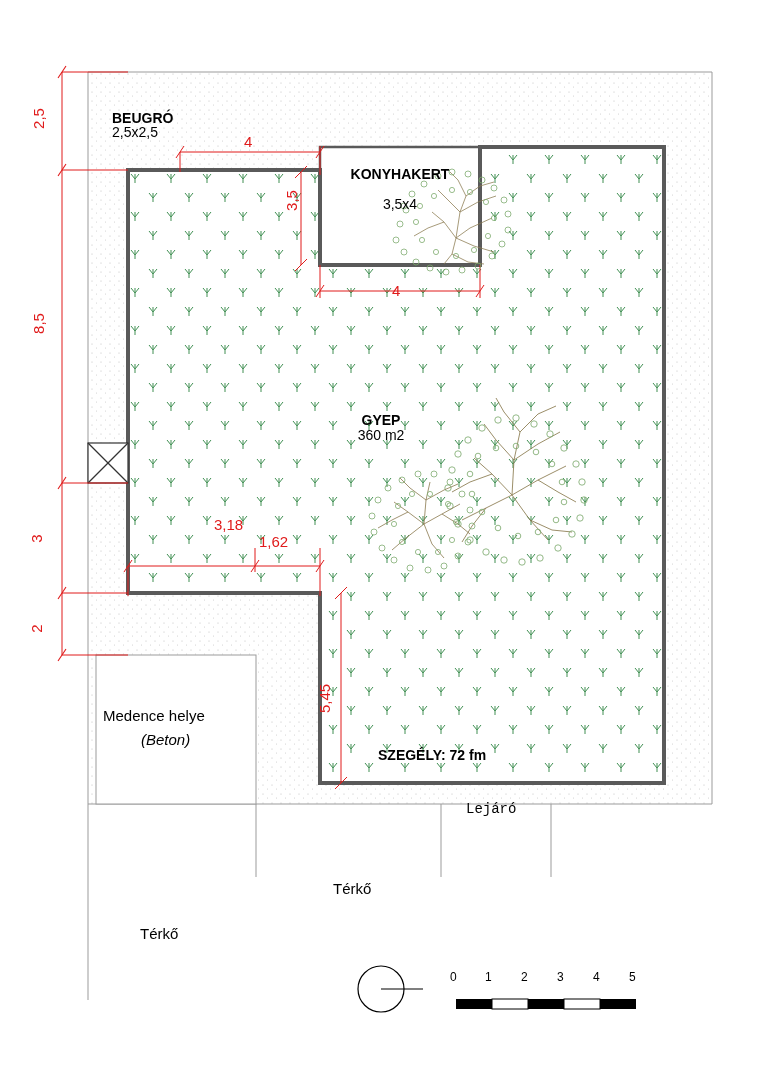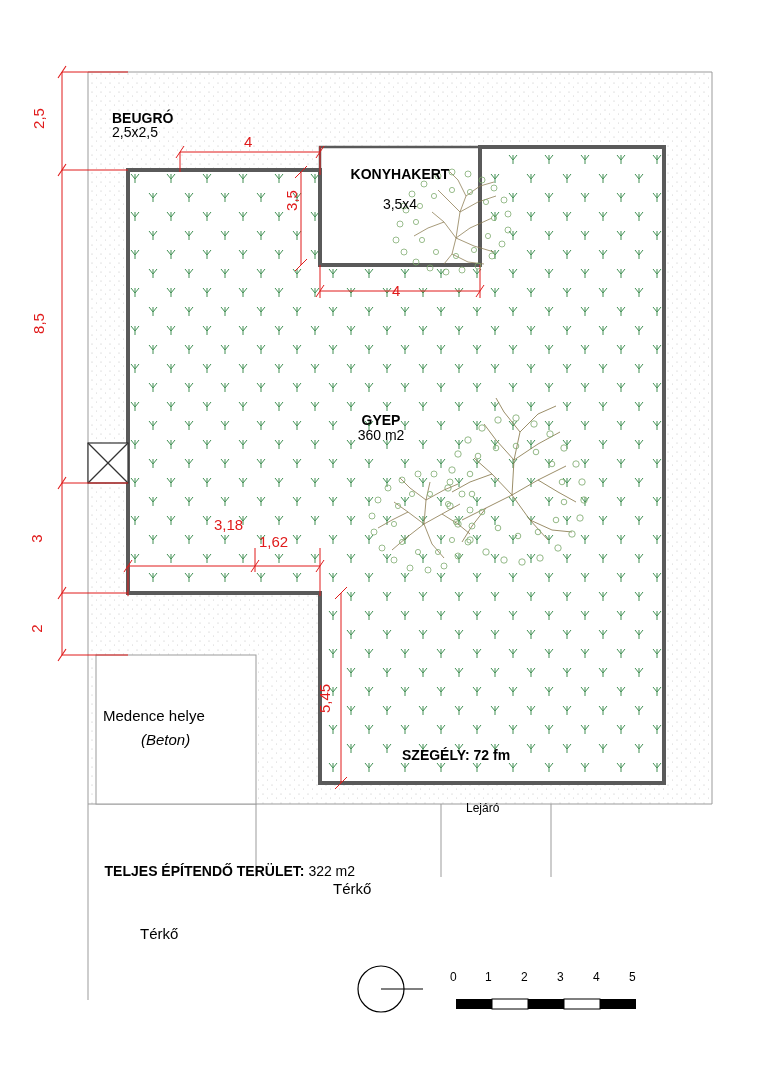--- a/index.html
+++ b/index.html
@@ -37,21 +37,21 @@
   .dim {
     position: absolute;
     color: #e01b1b;
     font-size: 15px;
     white-space: pre;
   }
   .dim.vert {
     transform-origin: 50% 50%;
   }
   .big { font-size: 15px; }
-  .mid { font-size: 12px; }
+  .mid { font-size: 14px; font-family: Liberation Mono, monospace; }
   .ital { font-style: italic; }
   .scale-nums {
     position: absolute;
     font-size: 12px;
     letter-spacing: 0;
   }
 </style>
 </head>
 <body>
 
@@ -323,25 +323,22 @@
 
   <div class="lbl bold" style="left:112px; top:110px;">BEUGRÓ</div>
   <div class="lbl" style="left:112px; top:124px;">2,5x2,5</div>
 
   <div class="lbl bold center" style="left:348px; top:166px; width:104px;">KONYHAKERT</div>
   <div class="lbl center" style="left:348px; top:196px; width:104px;">3,5x4</div>
 
   <div class="lbl bold center" style="left:336px; top:412px; width:90px;">GYEP</div>
   <div class="lbl center" style="left:336px; top:427px; width:90px;">360 m2</div>
 
-  <div class="lbl bold" style="left:378px; top:747px;margin-left:24px;">SZEGÉLY: 72 fm</div>
-
-  <div class="lbl bold" style="left:89px; top:845px;">
-    <span>TELJES ÉPÍTENDŐ TERÜLET:</span><span style="font-weight:normal;"> </span><span style="font-weight:normal;">322 m2</span>
-  </div>
+  <div class="lbl bold" style="left:378px; top:747px;">SZEGÉLY: 72 fm</div>
+
 
   <div class="lbl big" style="left:103px; top:707px;">Medence helye</div>
   <div class="lbl big ital" style="left:141px; top:731px;">(Beton)</div>
 
   <div class="lbl mid" style="left:466px; top:801px;">Lejáró</div>
   <div class="lbl big" style="left:333px; top:880px;">Térkő</div>
   <div class="lbl big" style="left:140px; top:925px;">Térkő</div>
 
   <div class="dim vert" style="left:28px; top:110px; transform:rotate(-90deg);">2,5</div>
   <div class="dim vert" style="left:28px; top:315px; transform:rotate(-90deg);">8,5</div>

